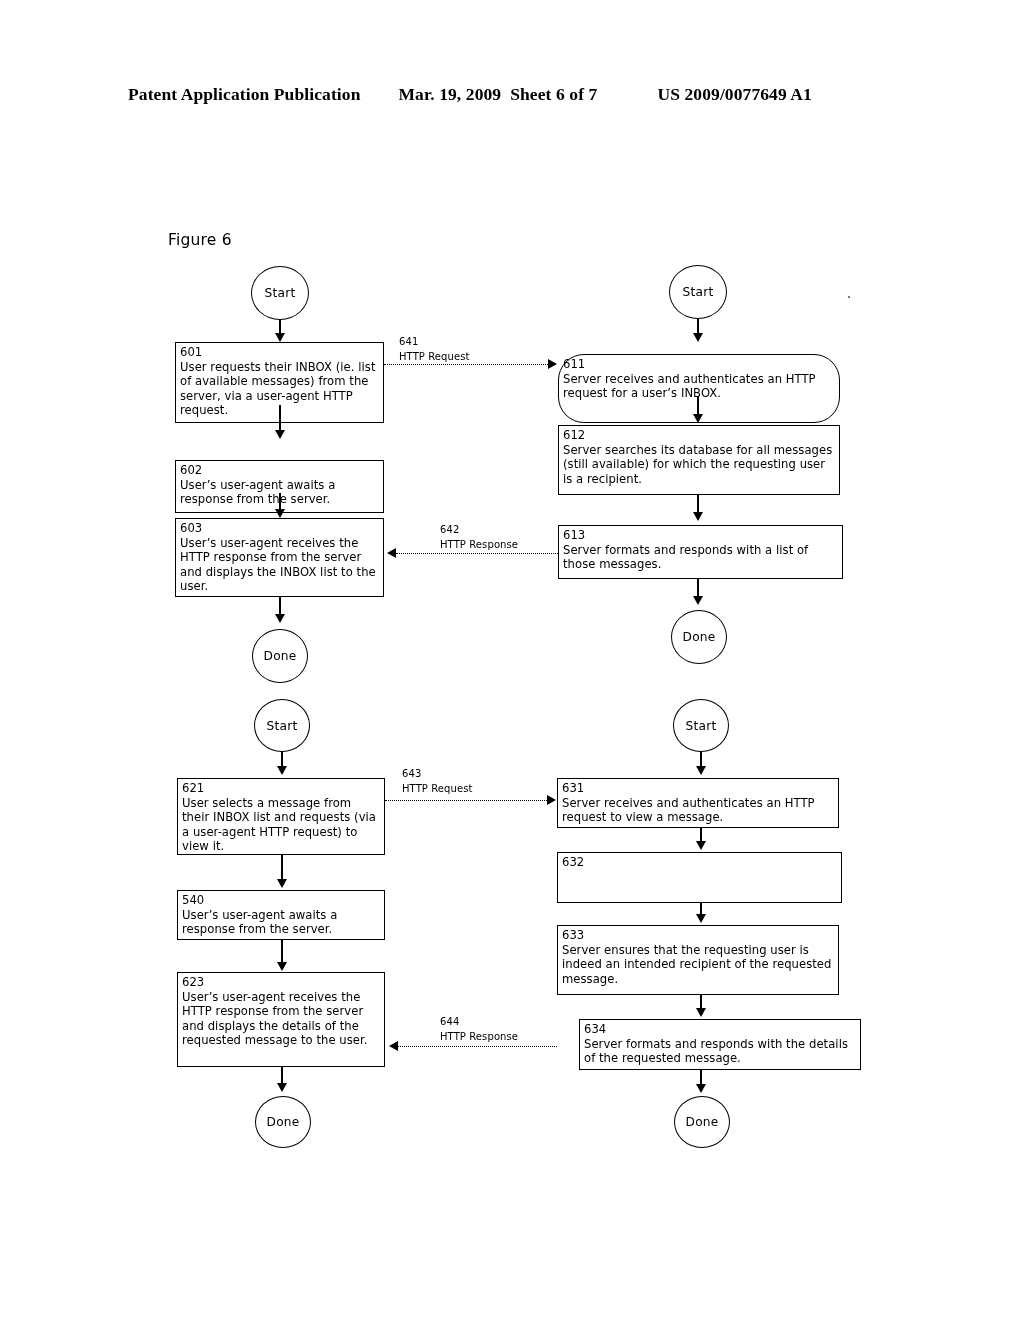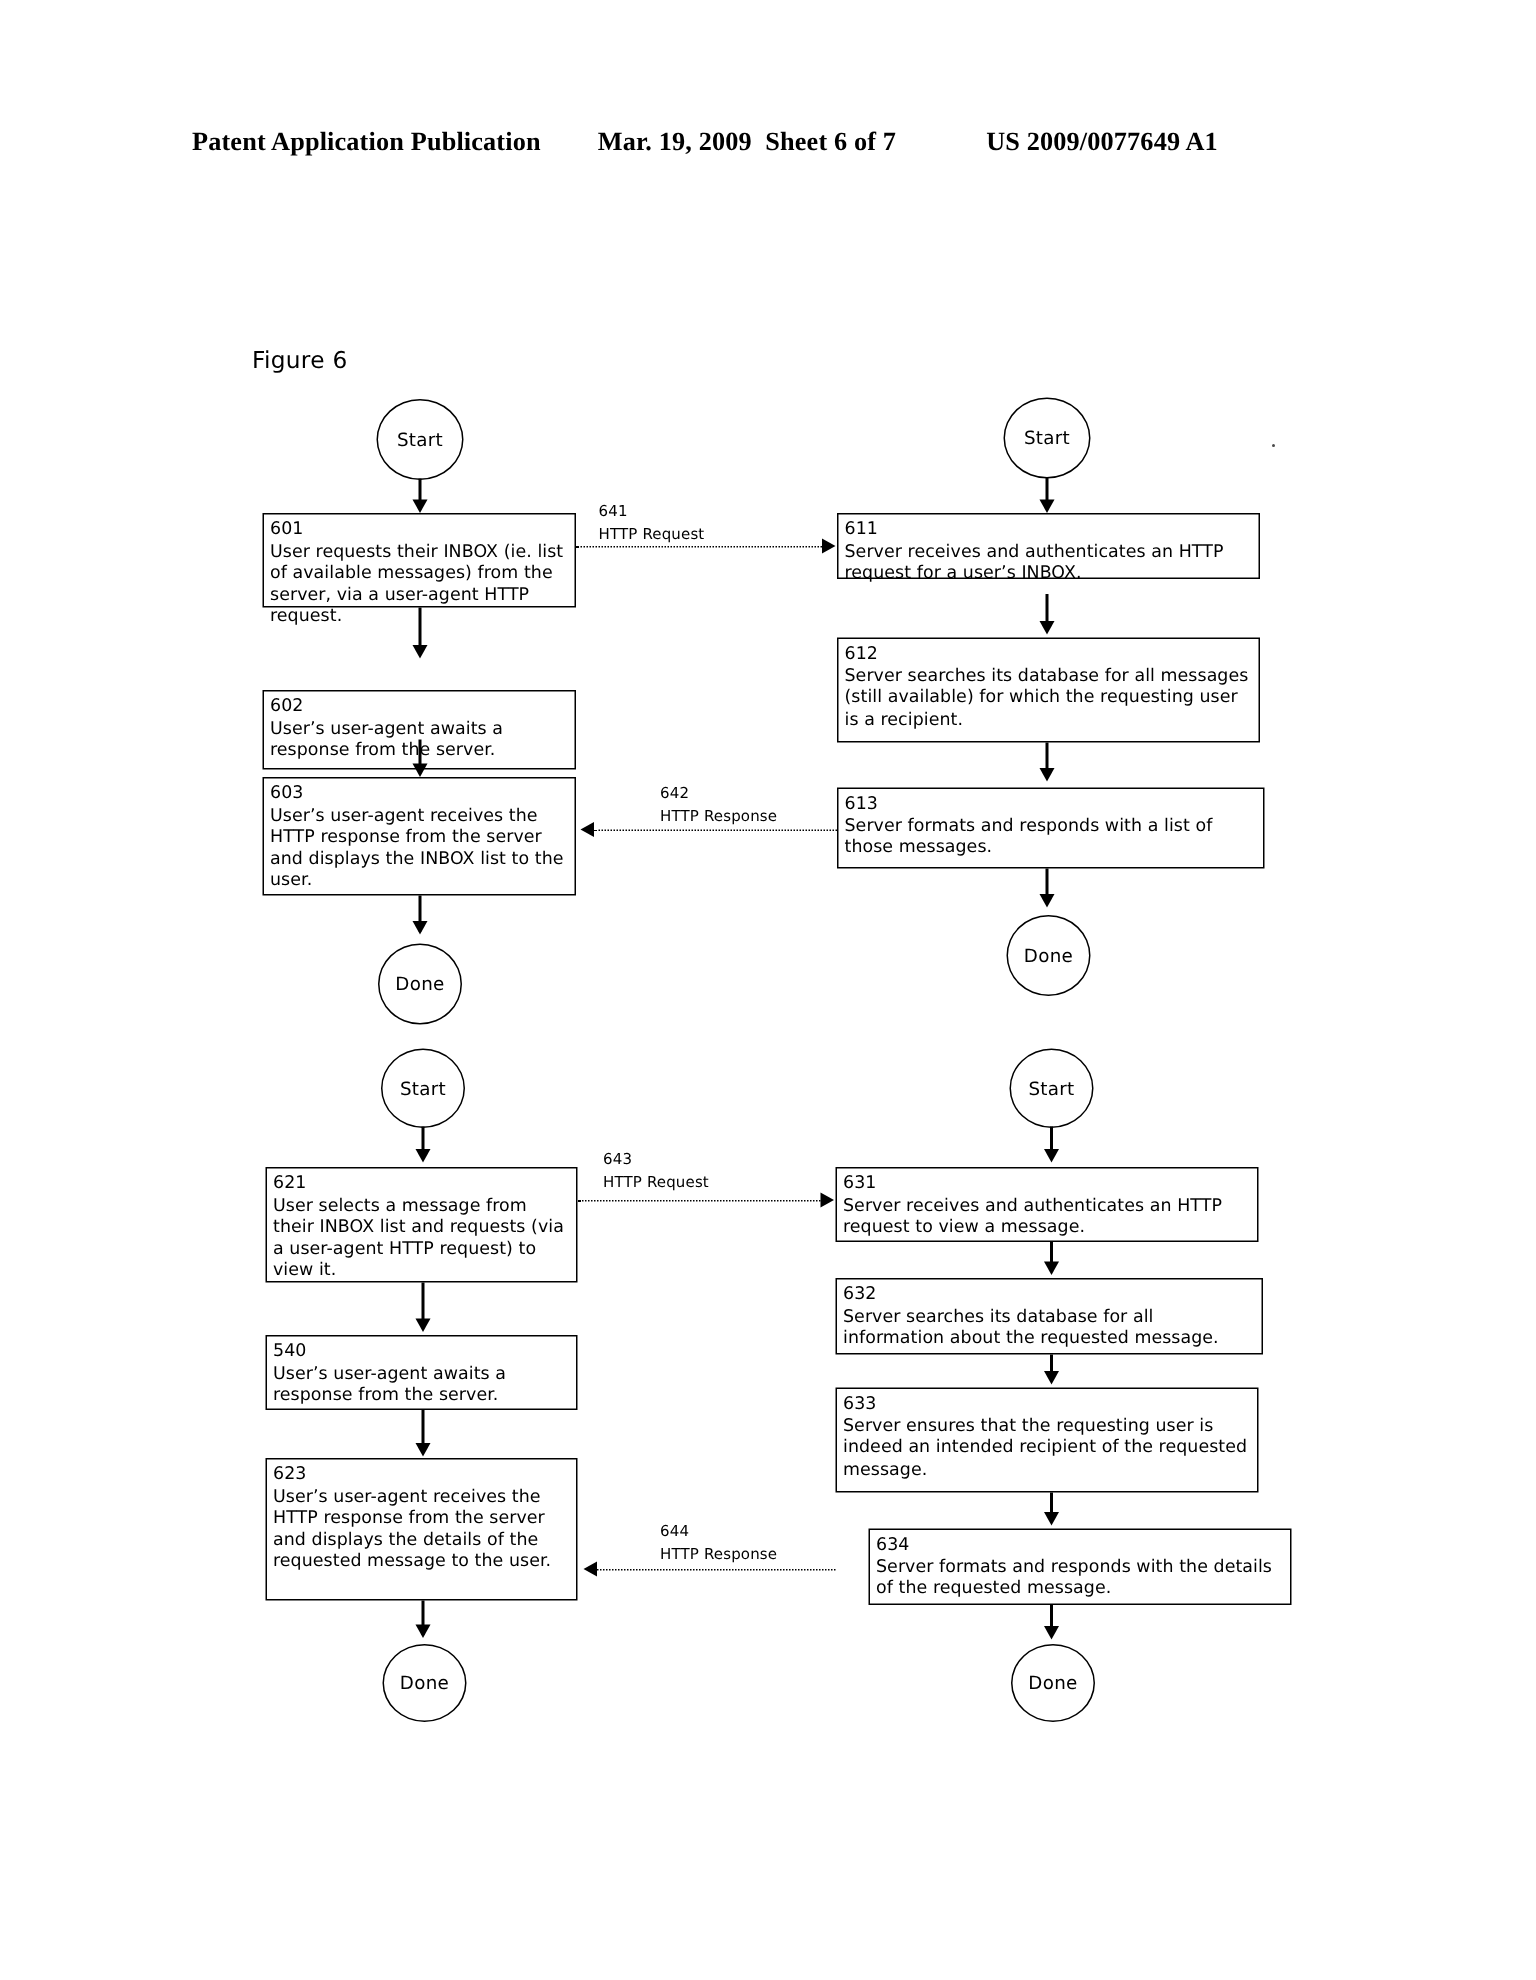--- a/index.html
+++ b/index.html
@@ -141,21 +141,21 @@
 </div>
 
 <div id="figure-caption">Figure 6</div>
 
 <div class="fc-term" style="left:251px; top:266px; width:58px; height:54px;">
   <span>Start</span>
 </div>
 <div class="conn-v" style="left:279px; top:319px; height:17px;"></div>
 <div class="arrow-down" style="left:275px; top:333px;"></div>
 
-<div class="fc-box" style="left:175px; top:342px; width:209px; height:63px;">
+<div class="fc-box" style="left:175px; top:342px; width:209px; height:81px;">
   <span class="bx-id">601</span>
   <span class="bx-text">User requests their INBOX (ie. list of available messages) from the server, via a user-agent HTTP request.</span>
 </div>
 
 <div class="conn-v" style="left:279px; top:405px; height:28px;"></div>
 <div class="arrow-down" style="left:275px; top:430px;"></div>
 
 <div class="fc-box" style="left:175px; top:460px; width:209px; height:53px;">
   <span class="bx-id">602</span>
   <span class="bx-text">User’s user-agent awaits a response from the server.</span>
@@ -175,21 +175,21 @@
 <div class="fc-term" style="left:252px; top:629px; width:56px; height:54px;">
   <span>Done</span>
 </div>
 
 <div class="fc-term" style="left:669px; top:265px; width:58px; height:54px;">
   <span>Start</span>
 </div>
 <div class="conn-v" style="left:697px; top:318px; height:18px;"></div>
 <div class="arrow-down" style="left:693px; top:333px;"></div>
 
-<div class="fc-box" style="left:558px; top:342px; width:282px; height:44px;">
+<div class="fc-box" style="left:558px; top:354px; width:282px; height:69px;border-radius:26px;">
   <span class="bx-id">611</span>
   <span class="bx-text">Server receives and authenticates an HTTP request for a user’s INBOX.</span>
 </div>
 
 <div class="conn-v" style="left:697px; top:396px; height:22px;"></div>
 <div class="arrow-down" style="left:693px; top:414px;"></div>
 
 <div class="fc-box" style="left:558px; top:425px; width:282px; height:70px;">
   <span class="bx-id">612</span>
   <span class="bx-text">Server searches its database for all messages (still available) for which the requesting user is a recipient.</span>
@@ -267,21 +267,20 @@
 <div class="fc-box" style="left:557px; top:778px; width:282px; height:50px;">
   <span class="bx-id">631</span>
   <span class="bx-text">Server receives and authenticates an HTTP request to view a message.</span>
 </div>
 
 <div class="conn-v" style="left:700px; top:828px; height:18px;"></div>
 <div class="arrow-down" style="left:696px; top:841px;"></div>
 
 <div class="fc-box" style="left:557px; top:852px; width:285px; height:51px;">
   <span class="bx-id">632</span>
-  <span class="bx-text">Server searches its database for all information about the requested message.</span>
 </div>
 
 <div class="conn-v" style="left:700px; top:903px; height:16px;"></div>
 <div class="arrow-down" style="left:696px; top:914px;"></div>
 
 <div class="fc-box" style="left:557px; top:925px; width:282px; height:70px;">
   <span class="bx-id">633</span>
   <span class="bx-text">Server ensures that the requesting user is indeed an intended recipient of the requested message.</span>
 </div>
 

